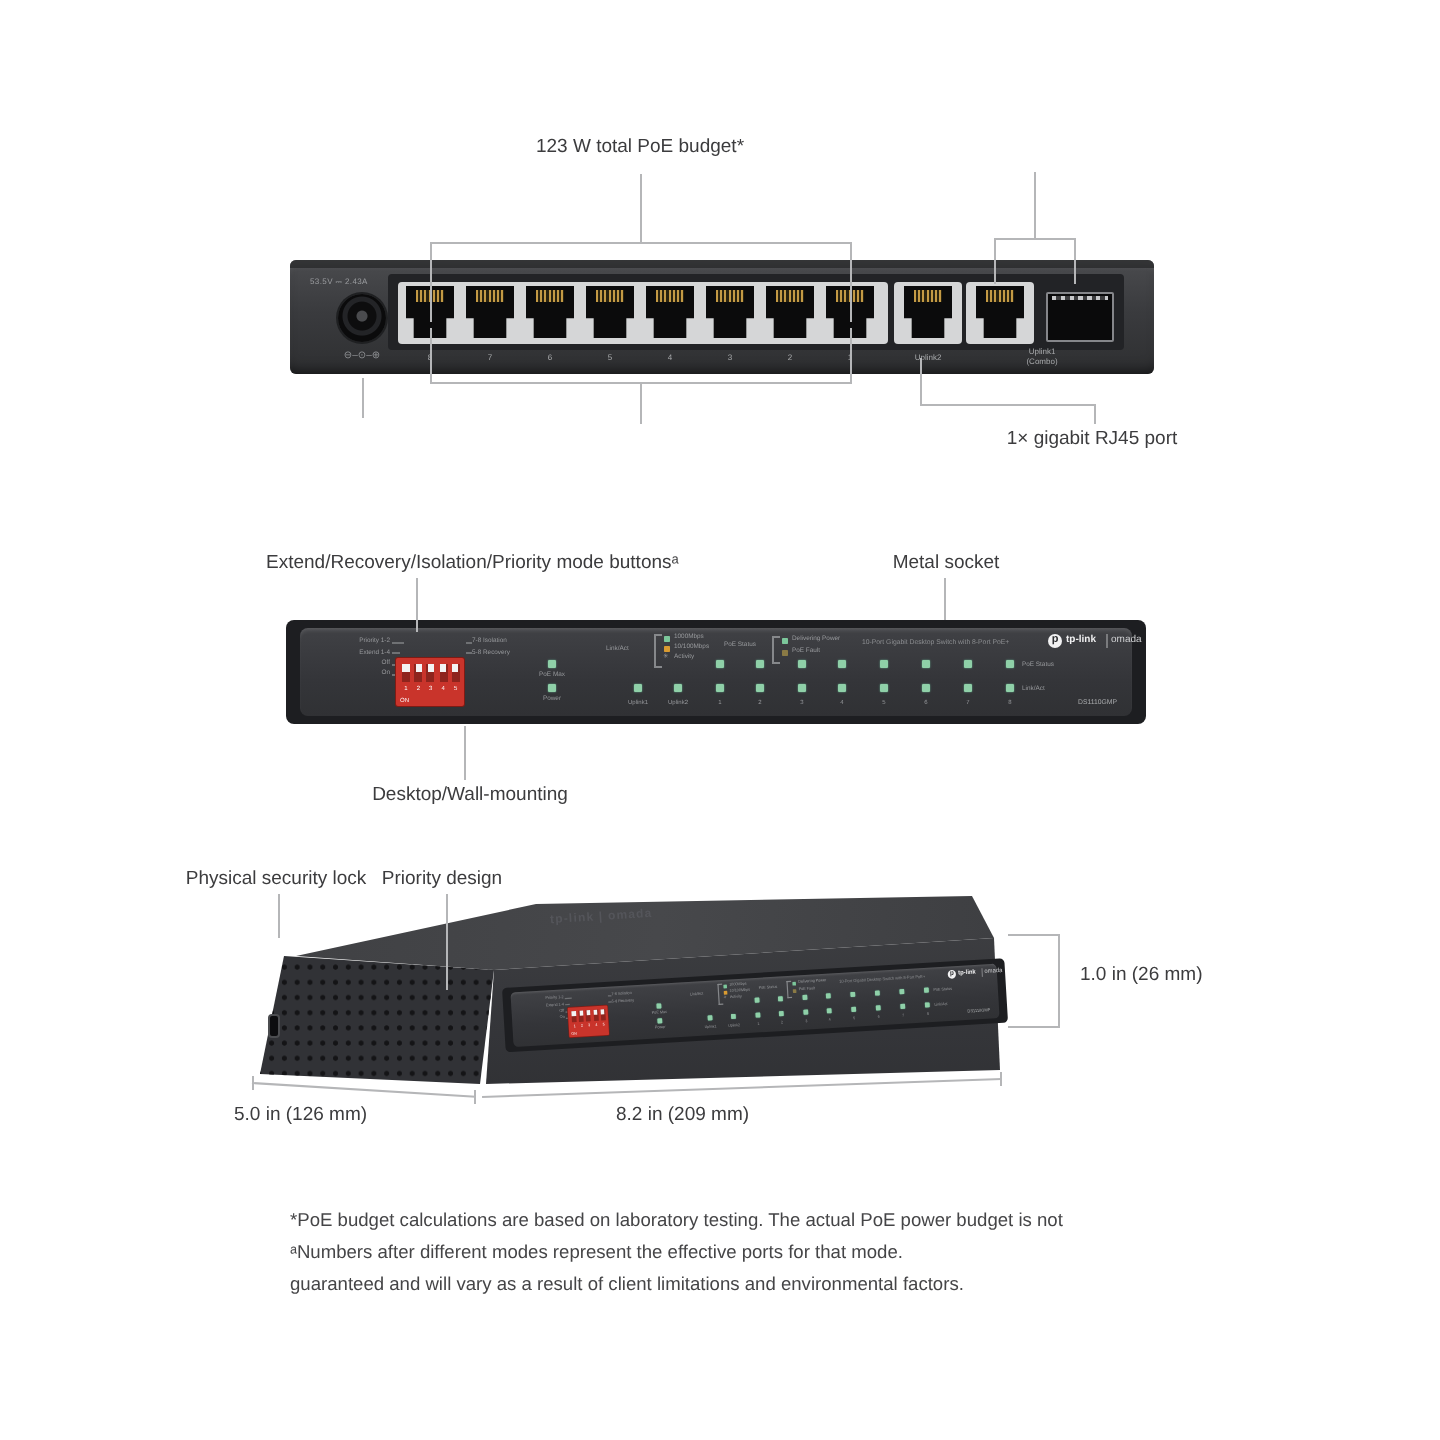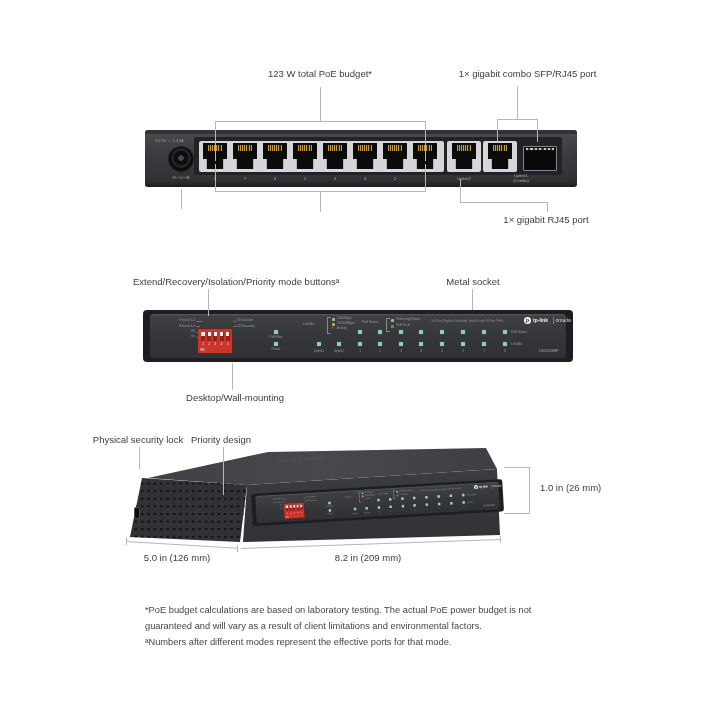--- a/index.html
+++ b/index.html
@@ -66,31 +66,30 @@
   .top-logo{position:absolute;left:150px;top:11px;font-size:6px;font-weight:bold;letter-spacing:.6px;color:#54555a;transform:rotate(-3.5deg)}
   .dev-side{position:absolute;inset:0;background-color:#313236;
     background-image:radial-gradient(circle,#141416 1.1px,transparent 1.45px);
     background-size:6.4px 7.6px;background-position:14px 12px;
     clip-path:polygon(17px 33px,122px 40px,115px 97px,5px 92px)}
   .lock-slot{position:absolute;left:9px;top:62px;width:4px;height:10px;background:#0d0d0f;border:1px solid #4c4d50;border-radius:2px}
   .dev-front{position:absolute;inset:0;background:linear-gradient(#404144,#35363a 55%,#2f3033);
     clip-path:polygon(122px 40px,372px 24px,375px 90px,118px 97px)}
 
   .dim{position:absolute;font-size:9.5px;color:#3c3c3e;z-index:7}
-  .dim.c{text-align:center}
+  .dim.c{text-align:left}
 
   .footnotes{position:absolute;left:145px;top:603px;width:470px;font-size:9.3px;line-height:15.8px;color:#454547;z-index:7}
 </style>
 </head>
 <body>
 
 <div class="canvas">
 
   <div class="note" style="left:215px;top:68px;width:210px">123 W total PoE budget*</div>
-  <div class="note" style="left:425px;top:68px;width:205px">1× gigabit combo SFP/RJ45 port</div>
 
   <div class="ln" style="left:320px;top:87px;width:1px;height:34px"></div>
   <div class="ln" style="left:215px;top:121px;width:211px;height:1px"></div>
   <div class="ln" style="left:215px;top:121px;width:1px;height:40px"></div>
   <div class="ln" style="left:425px;top:121px;width:1px;height:40px"></div>
   <div class="ln" style="left:517px;top:86px;width:1px;height:33px"></div>
   <div class="ln" style="left:497px;top:119px;width:41px;height:1px"></div>
   <div class="ln" style="left:497px;top:119px;width:1px;height:23px"></div>
   <div class="ln" style="left:537px;top:119px;width:1px;height:23px"></div>
 
@@ -352,17 +351,17 @@
   <div class="ln" style="left:126px;top:541px;width:112px;height:1px;transform:rotate(3.5deg);transform-origin:0 0"></div>
   <div class="ln" style="left:126px;top:538px;width:1px;height:7px"></div>
   <div class="ln" style="left:237px;top:545px;width:1px;height:7px"></div>
   <div class="ln" style="left:241px;top:548px;width:260px;height:1px;transform:rotate(-1.98deg);transform-origin:0 0"></div>
   <div class="ln" style="left:500px;top:536px;width:1px;height:7px"></div>
   <div class="dim c" style="left:117px;top:552px;width:120px">5.0 in (126 mm)</div>
   <div class="dim c" style="left:308px;top:552px;width:120px">8.2 in (209 mm)</div>
 
   <div class="footnotes">
     <div>*PoE budget calculations are based on laboratory testing. The actual PoE power budget is not</div>
+    <div>ᵃNumbers after different modes represent the effective ports for that mode.</div>
     <div>guaranteed and will vary as a result of client limitations and environmental factors.</div>
-    <div>ᵃNumbers after different modes represent the effective ports for that mode.</div>
   </div>
 
 </div>
 
 </body></html>

